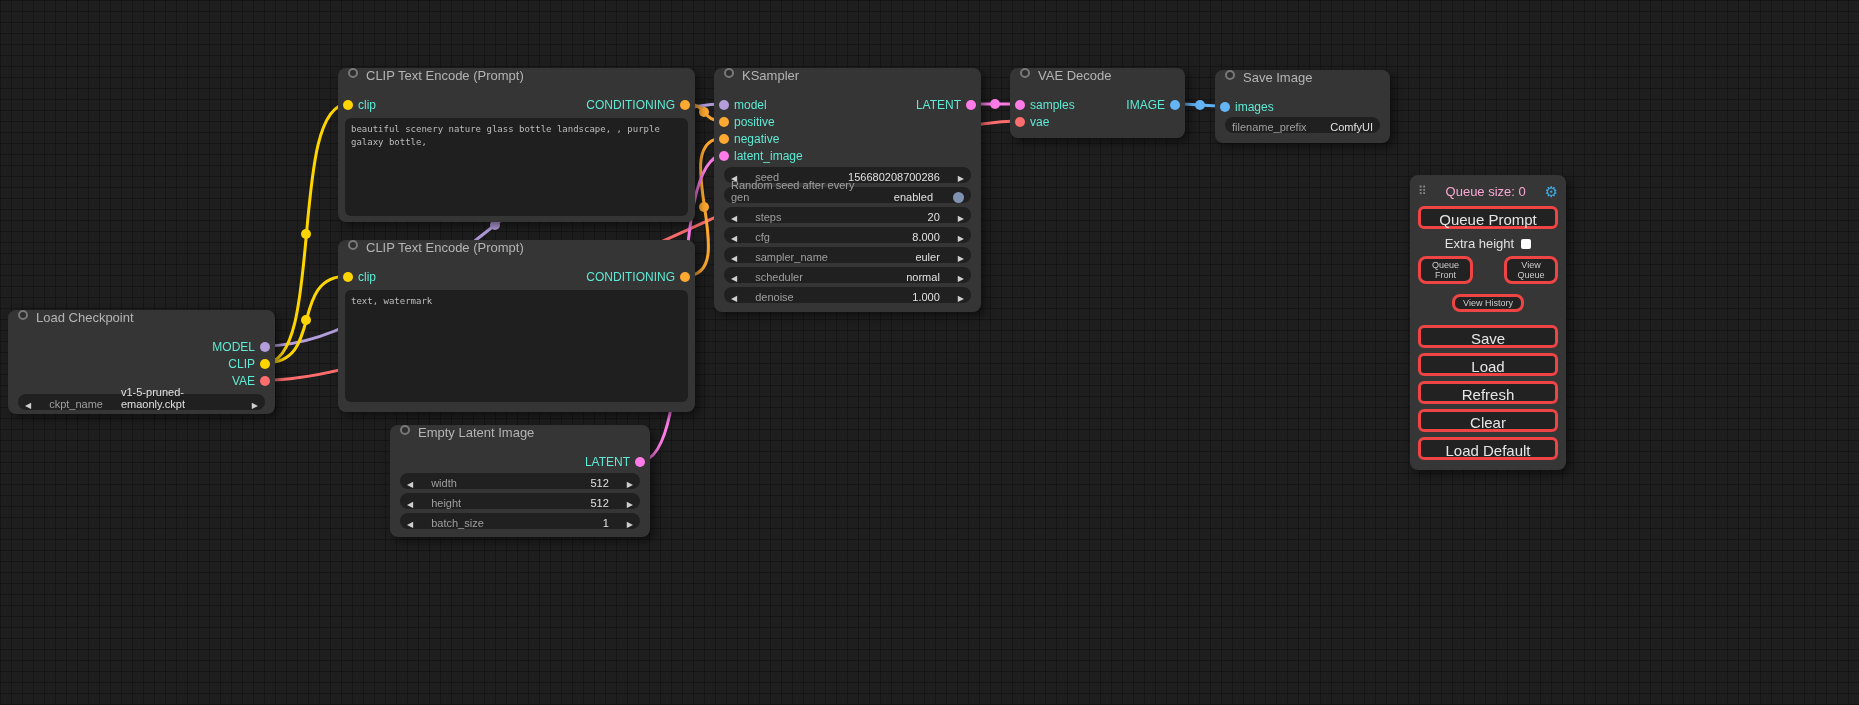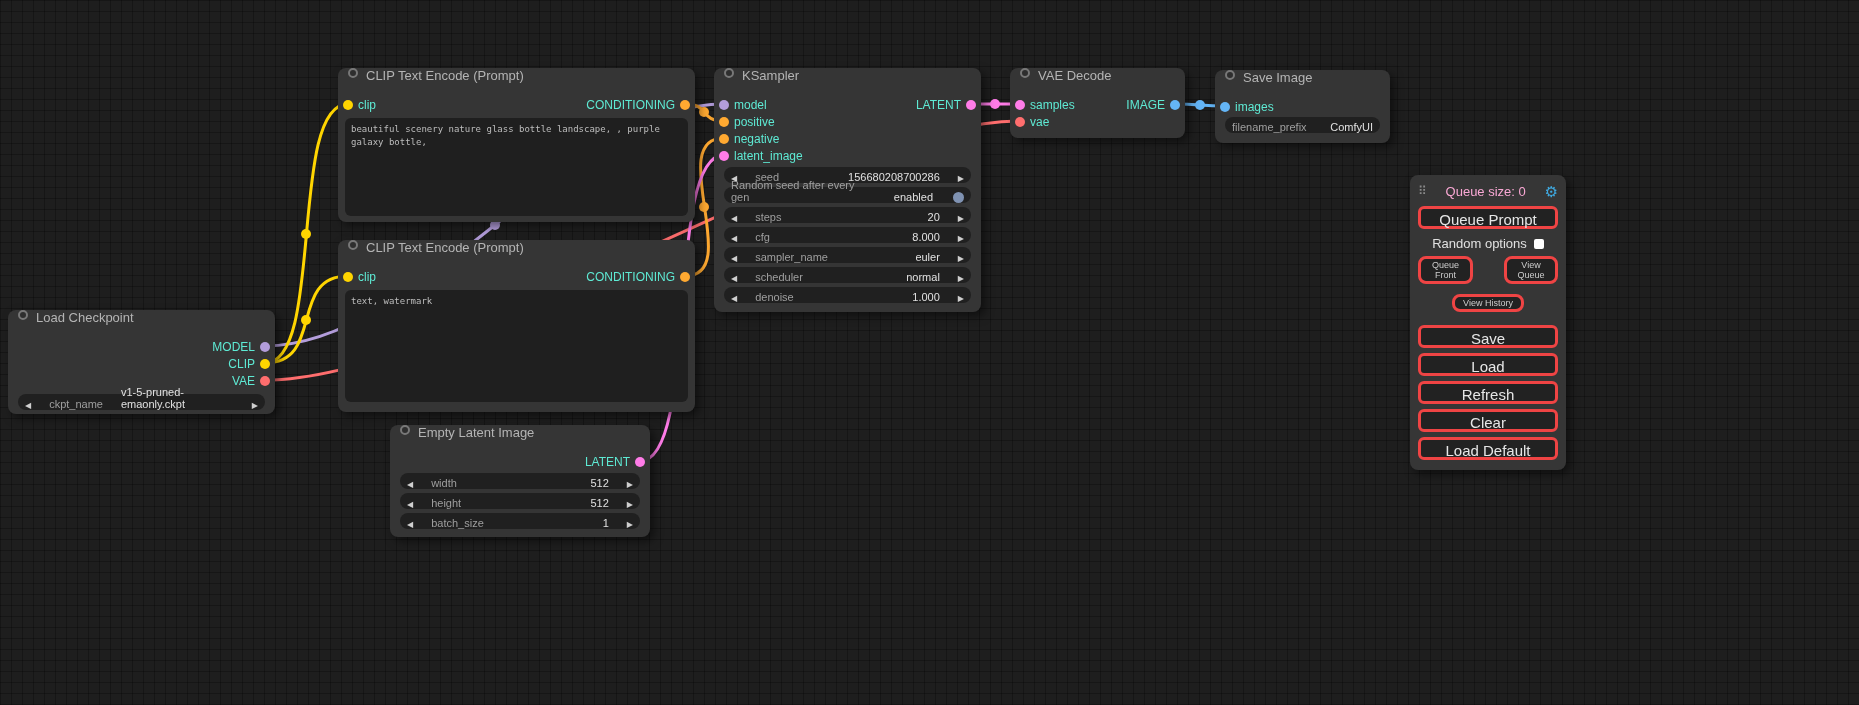--- a/index.html
+++ b/index.html
@@ -316,21 +316,21 @@
 </div>
 
 <div class="menu">
   <div class="menu-header">
     <span class="drag-handle">⠿</span>
     <span class="queue-size">Queue size: 0</span>
     <span class="gear">⚙</span>
   </div>
   <button class="btn">Queue Prompt</button>
   <div class="extra-row">
-    <span>Random options</span>
+    <span>Extra height</span>
     <span class="checkbox"></span>
   </div>
   <div class="small-row">
     <button class="btn small">Queue Front</button>
     <button class="btn small">View Queue</button>
   </div>
   <div class="history-row">
     <button class="btn small">View History</button>
   </div>
   <div class="gap"></div>

